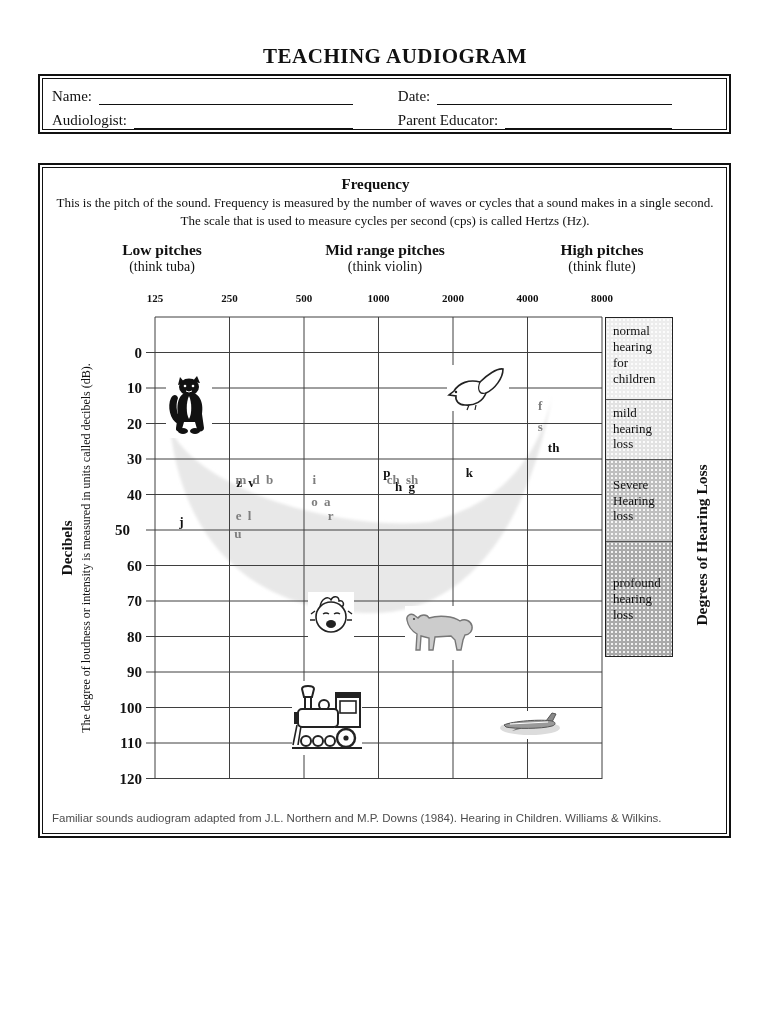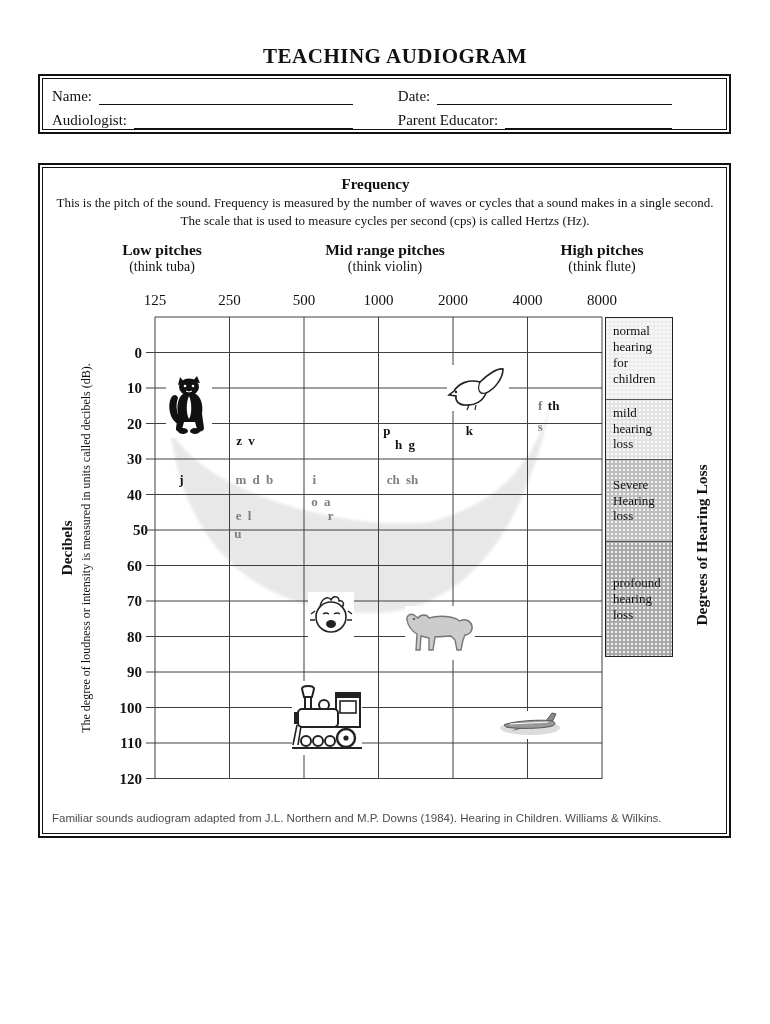--- a/index.html
+++ b/index.html
@@ -29,28 +29,28 @@
 
   .pitch-group { position:absolute; top:241px; transform:translateX(-50%);
                  text-align:center; white-space:nowrap; }
   .pitch-group .pg-label { font-size:15.5px; font-weight:bold; }
   .pitch-group .pg-sub { font-size:14px; }
 
   #plot { position:absolute; left:155px; top:317px; width:447px; height:462px; }
   #plot svg.grid { position:absolute; left:0; top:0; overflow:visible; }
 
   .freq-tick { position:absolute; top:292px; transform:translateX(-50%);
-               font-size:15px; font-weight:normal; }
+               font-size:11px; font-weight:bold; }
   .db-tick { position:absolute; transform:translate(-100%,-50%);
              font-size:15px; font-weight:bold; }
 
   .sound-label { position:absolute; transform:translate(-50%,-50%); z-index:3;
                  font-size:13px; font-weight:bold; white-space:nowrap; word-spacing:3px; }
   .sound-label.gray { color:#7e7e7e; }
-  .sound-label.bold { color:#111; }
+  .sound-label.bold { color:#111;margin-top:42px; }
 
   .sound-img { position:absolute; transform:translate(-50%,-50%); z-index:2;
                background:#fff; line-height:0; }
   .sound-img svg { display:block; }
 
   #bands { position:absolute; left:605px; top:317px; width:68px;
            border:1px solid #222; }
   .band { width:100%; padding:5px 3px 0 7px; font-size:13px; line-height:1.22;
           border-bottom:1px solid #555;
           background-image:radial-gradient(circle, rgba(255,255,255,.85) .8px, rgba(255,255,255,0) 1.4px);
@@ -126,21 +126,21 @@
       <span class="freq-tick" style="left: 453px;">2000</span>
       <span class="freq-tick" style="left: 527.5px;">4000</span>
       <span class="freq-tick" style="left: 602px;">8000</span>
     </div>
   <div id="db-ticks">
       <span class="db-tick" style="left: 142px; top: 352.5px;">0</span>
       <span class="db-tick" style="left: 142px; top: 388px;">10</span>
       <span class="db-tick" style="left: 142px; top: 423.5px;">20</span>
       <span class="db-tick" style="left: 142px; top: 459px;">30</span>
       <span class="db-tick" style="left: 142px; top: 494.5px;">40</span>
-      <span class="db-tick" style="left: 148px; top: 530px;">50</span>
+      <span class="db-tick" style="left: 130px; top: 530px;">50</span>
       <span class="db-tick" style="left: 142px; top: 565.5px;">60</span>
       <span class="db-tick" style="left: 142px; top: 601px;">70</span>
       <span class="db-tick" style="left: 142px; top: 636.5px;">80</span>
       <span class="db-tick" style="left: 142px; top: 672px;">90</span>
       <span class="db-tick" style="left: 142px; top: 707.5px;">100</span>
       <span class="db-tick" style="left: 142px; top: 743px;">110</span>
       <span class="db-tick" style="left: 142px; top: 778.5px;">120</span>
     </div>
   <div id="plot">
       <svg width="447" height="462" class="grid">

